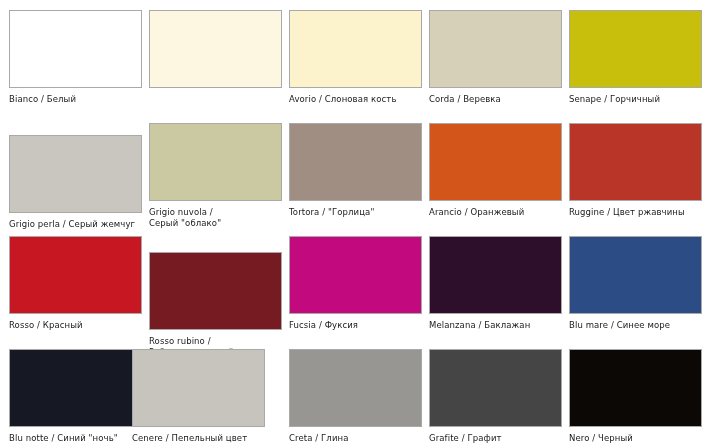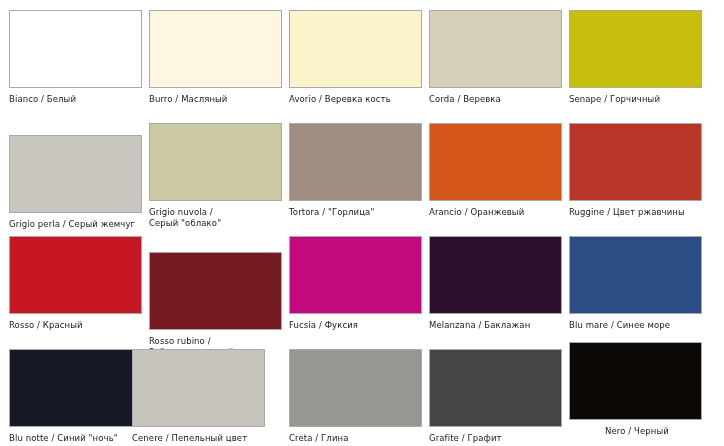--- a/index.html
+++ b/index.html
@@ -47,25 +47,24 @@
 </head>
 <body>
 
 <div id="palette-grid">
     <div class="palette-cell" style="left: 9px; top: 10px;">
       <div class="swatch" style="background: rgb(255, 255, 255);"></div>
       <div class="swatch-label">Bianco / Белый</div>
     </div>
     <div class="palette-cell" style="left: 149px; top: 10px;">
       <div class="swatch" style="background: rgb(253, 246, 224);"></div>
-      <div class="swatch-label">Burro / Масляный</div>
     </div>
     <div class="palette-cell" style="left: 289px; top: 10px;">
       <div class="swatch" style="background: rgb(252, 243, 205);"></div>
-      <div class="swatch-label">Avorio / Веревка кость</div>
+      <div class="swatch-label">Avorio / Слоновая кость</div>
     </div>
     <div class="palette-cell" style="left: 429px; top: 10px;">
       <div class="swatch" style="background: rgb(214, 208, 184);"></div>
       <div class="swatch-label">Corda / Веревка</div>
     </div>
     <div class="palette-cell" style="left: 569px; top: 10px;">
       <div class="swatch" style="background: rgb(200, 190, 12);"></div>
       <div class="swatch-label">Senape / Горчичный</div>
     </div>
     <div class="palette-cell" style="left: 9px; top: 123px; margin-top: 12px;">
@@ -119,17 +118,17 @@
       <div class="swatch-label">Cenere / Пепельный цвет</div>
     </div>
     <div class="palette-cell" style="left: 289px; top: 349px;">
       <div class="swatch" style="background: rgb(152, 150, 147);"></div>
       <div class="swatch-label">Creta / Глина</div>
     </div>
     <div class="palette-cell" style="left: 429px; top: 349px;">
       <div class="swatch" style="background: rgb(70, 69, 70);"></div>
       <div class="swatch-label">Grafite / Графит</div>
     </div>
-    <div class="palette-cell" style="left: 569px; top: 342px; text-align: center;">
+    <div class="palette-cell" style="left: 569px; top: 349px;">
       <div class="swatch" style="background: rgb(11, 8, 5);"></div>
       <div class="swatch-label">Nero / Черный</div>
     </div>
   </div>
 
 </body></html>

